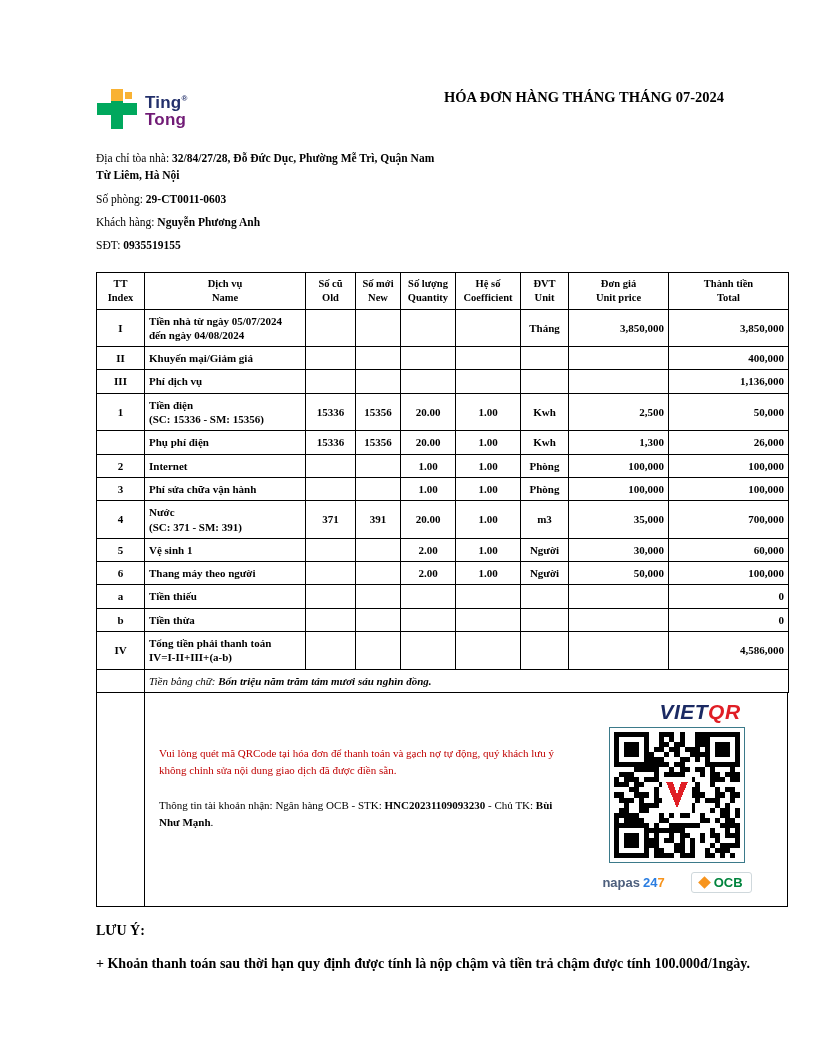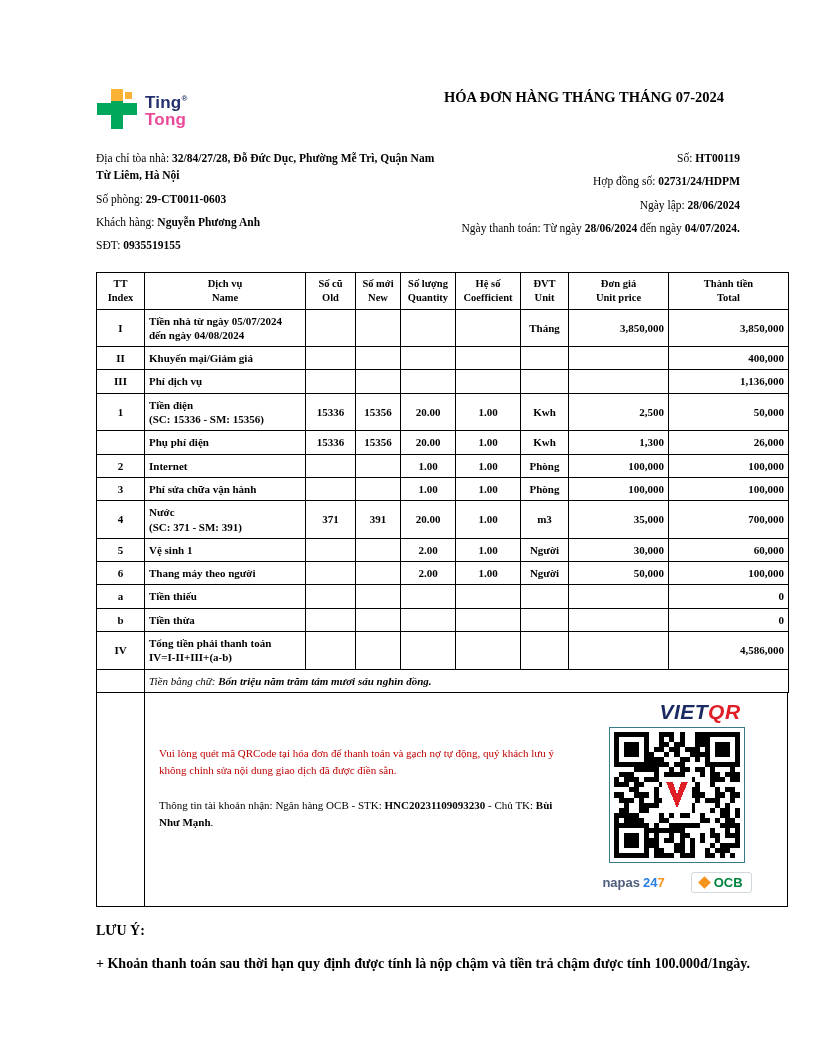--- a/index.html
+++ b/index.html
@@ -9,21 +9,21 @@
     width:816px; height:1056px; overflow:hidden;
     font-family:"Liberation Serif", serif; color:#000;
   }
   .page { width:816px; min-height:1056px; padding:88px 28px 32px 96px; background:#fff;border-radius:15px; }
 
   
   .top { display:flex; justify-content:space-between; align-items:flex-start; margin-bottom:16px; }
   .logo { display:flex; align-items:center; gap:7px; }
   .logo-text { font-family:"Liberation Sans", sans-serif; font-weight:bold; font-size:17px; line-height:1.02; letter-spacing:0.2px; }
   .ting { color:#23306b; }
-  .tong { color:#ec4899; }
+  .tong { color:#701a75; }
   .reg { font-size:8px; vertical-align:super; color:#23306b; }
   .title { width:312px; margin-right:48px; text-align:center; font-weight:bold; font-size:14.5px; line-height:1.35; }
 
   
   .info { display:flex; justify-content:space-between; font-size:11.5px; margin-bottom:12px; }
   .info p { margin:0 0 6px 0; line-height:1.5; }
   .info-left { width:348px; }
   .info-right { text-align:right; margin-right:48px; }
   b { font-weight:bold; }
 
@@ -86,26 +86,20 @@
     </div>
     <div class="title">HÓA ĐƠN HÀNG THÁNG THÁNG 07-2024</div>
   </div>
 
   <div class="info">
     <div class="info-left">
       <p><span>Địa chỉ tòa nhà:</span> <b>32/84/27/28, Đỗ Đức Dục, Phường Mễ Trì, Quận Nam Từ Liêm, Hà Nội</b></p>
       <p><span>Số phòng:</span> <b>29-CT0011-0603</b></p>
       <p><span>Khách hàng:</span> <b>Nguyễn Phương Anh</b></p>
       <p><span>SĐT:</span> <b>0935519155</b></p>
-    </div>
-    <div class="info-right">
-      <p><span>Số:</span> <b>HT00119</b></p>
-      <p><span>Hợp đồng số:</span> <b>02731/24/HDPM</b></p>
-      <p><span>Ngày lập:</span> <b>28/06/2024</b></p>
-      <p><span>Ngày thanh toán: Từ ngày</span> <b>28/06/2024</b> <span>đến ngày</span> <b>04/07/2024.</b></p>
     </div>
   </div>
 
   <table class="invoice">
     <colgroup>
       <col style="width:48px">
         <col style="width:161px">
         <col style="width:50px">
         <col style="width:45px">
       <col style="width:55px">

